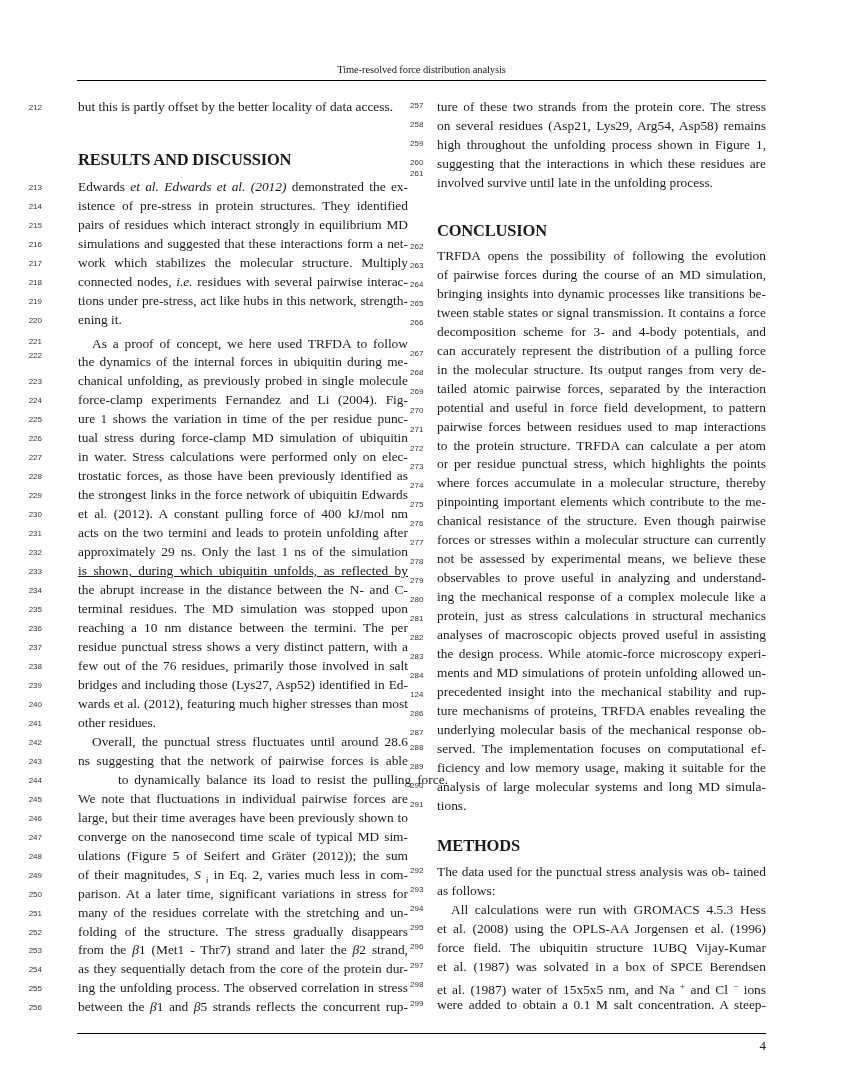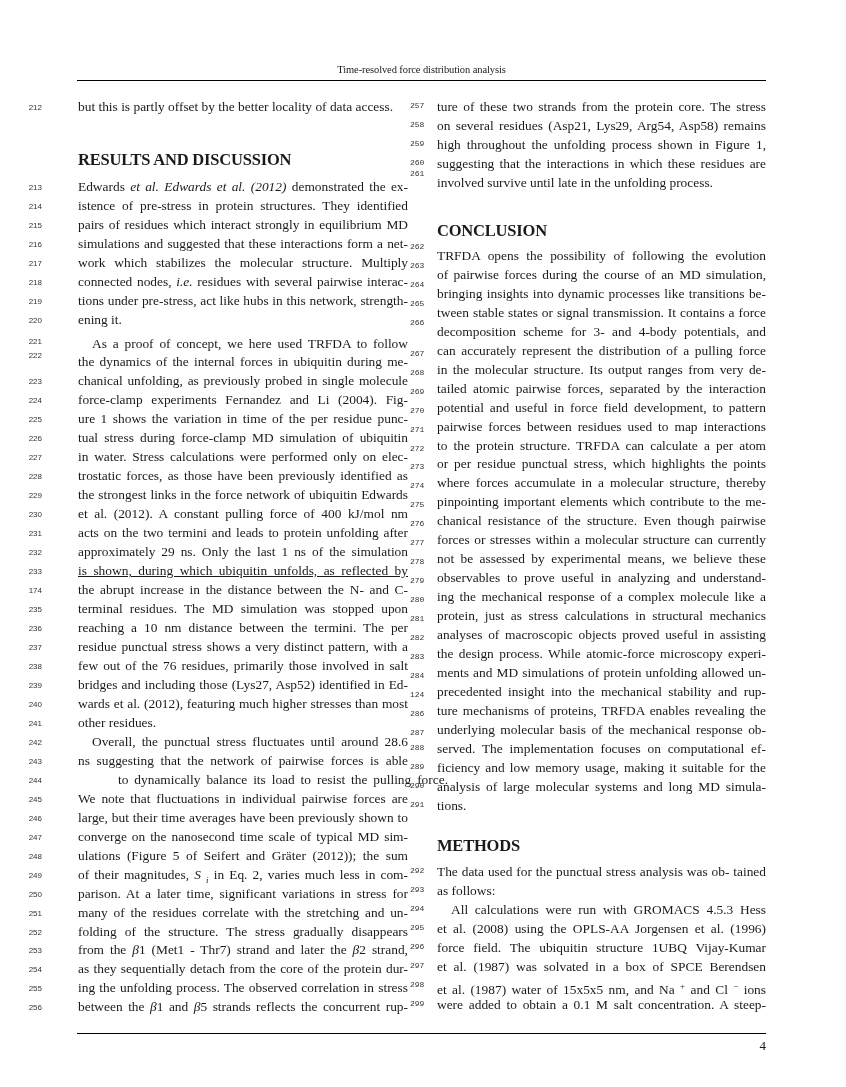--- a/index.html
+++ b/index.html
@@ -12,21 +12,21 @@
   .rule.bottom { top: 1033px; }
   .page-num { position: absolute; top: 1038px; left: 700px; width: 66px; text-align: right; font-size: 13px; }
   .line { position: absolute; font-size: 13.4px; line-height: 16px; white-space: nowrap; }
   .lcol { left: 78px; width: 330px; }
   .rcol { left: 437px; width: 329px; }
   .just { text-align: justify; text-align-last: justify; }
   .last { text-align: left; text-align-last: left; }
   .indent { text-indent: 14px; }
   .lnum { position: absolute; font-family: "Liberation Sans", sans-serif; font-size: 8px; color: #333; line-height: 10px; }
   .lnum.left { left: 20px; width: 22px; text-align: right; }
-  .lnum.right { left: 410px; width: 18px; text-align: left; font-family: Liberation Mono, monospace; }
+  .lnum.right { left: 410px; width: 18px; text-align: left; }
   .heading { position: absolute; font-weight: bold; font-size: 16.5px; letter-spacing: -0.2px; line-height: 20px; }
   i { font-style: italic; }
   sub { font-size: 9px; }
   sup { font-size: 9px; }
 </style>
 </head>
 <body>
 
 <div class="running-head">Time-resolved force distribution analysis</div>
 <div class="rule top"></div>
@@ -71,21 +71,21 @@
     <div class="lnum left" style="top: 491.1px;">229</div>
     <div class="line lcol just" style="top: 506.05px;">et al. (2012).  A constant pulling force of 400 kJ/mol nm</div>
     <div class="lnum left" style="top: 510.05px;">230</div>
     <div class="line lcol just" style="top: 525px;">acts on the two termini and leads to protein unfolding after</div>
     <div class="lnum left" style="top: 529px;">231</div>
     <div class="line lcol just" style="top: 543.95px;">approximately 29 ns.  Only the last 1 ns of the simulation</div>
     <div class="lnum left" style="top: 547.95px;">232</div>
     <div class="line lcol just" style="top: 562.9px; text-decoration: underline;">is shown, during which ubiquitin unfolds, as reflected by</div>
     <div class="lnum left" style="top: 566.9px;">233</div>
     <div class="line lcol just" style="top: 581.85px;">the abrupt increase in the distance between the N- and C-</div>
-    <div class="lnum left" style="top: 585.85px;">174</div>
+    <div class="lnum left" style="top: 585.85px;">234</div>
     <div class="line lcol just" style="top: 600.8px;">terminal residues.  The MD simulation was stopped upon</div>
     <div class="lnum left" style="top: 604.8px;">235</div>
     <div class="line lcol just" style="top: 619.75px;">reaching a 10 nm distance between the termini.  The per</div>
     <div class="lnum left" style="top: 623.75px;">236</div>
     <div class="line lcol just" style="top: 638.7px;">residue punctual stress shows a very distinct pattern, with a</div>
     <div class="lnum left" style="top: 642.7px;">237</div>
     <div class="line lcol just" style="top: 657.65px;">few out of the 76 residues, primarily those involved in salt</div>
     <div class="lnum left" style="top: 661.65px;">238</div>
     <div class="line lcol just" style="top: 676.6px;">bridges and including those (Lys27, Asp52) identified in Ed-</div>
     <div class="lnum left" style="top: 680.6px;">239</div>

